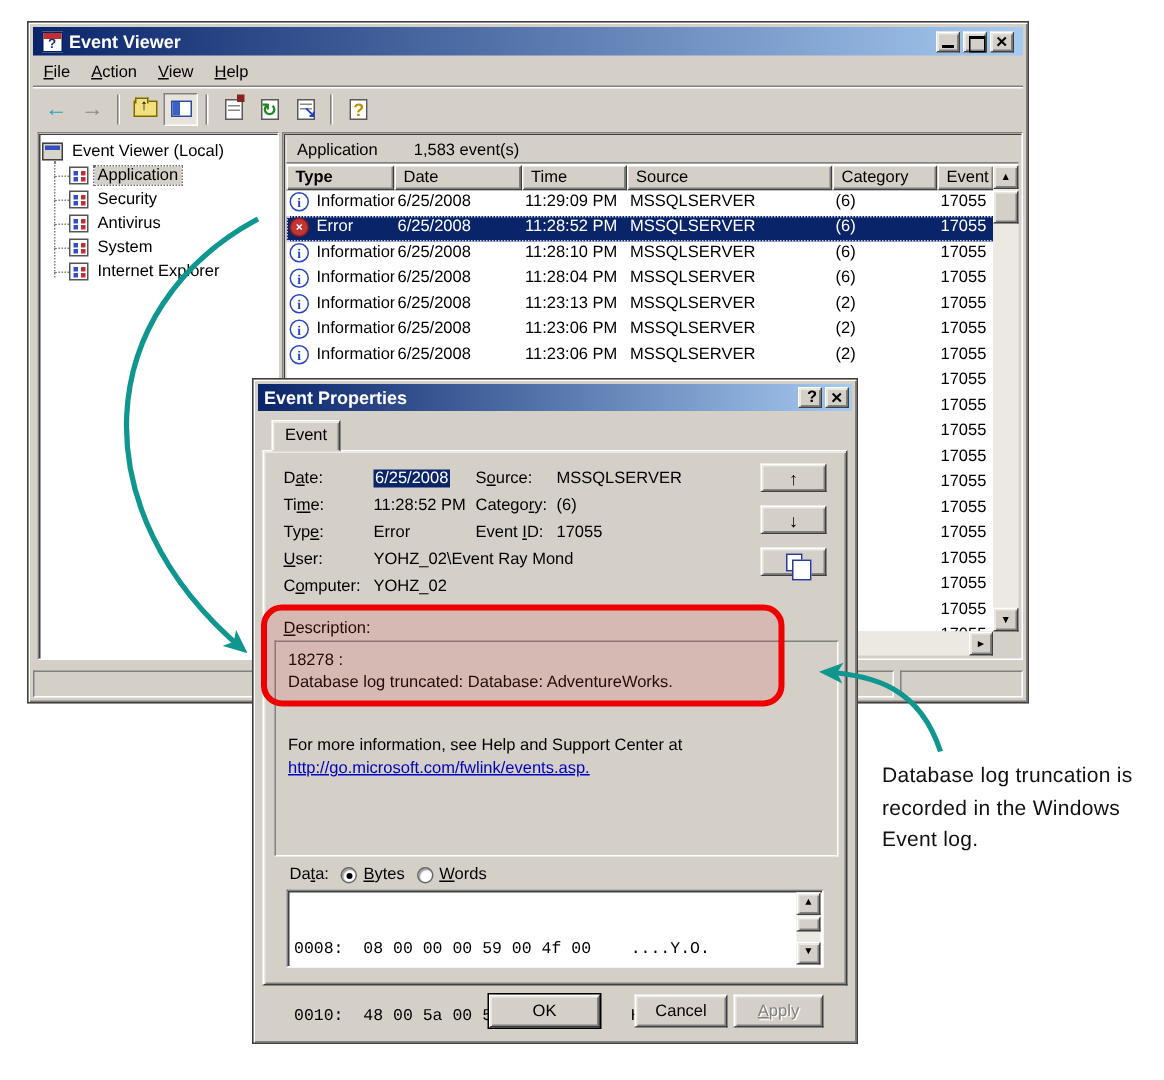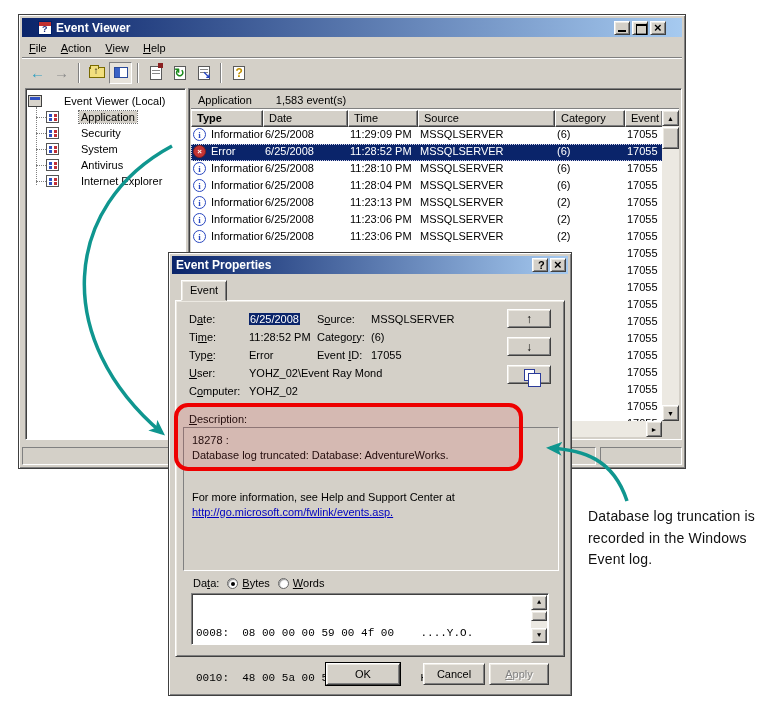--- a/index.html
+++ b/index.html
@@ -3,21 +3,21 @@
 <meta charset="utf-8">
 <style>
   * { margin:0; padding:0; box-sizing:border-box; }
   html,body { background:#fff; }
   body { font-family:"Liberation Sans", sans-serif; font-size:11px; color:#000; }
   .canvas { position:relative; width:776px; height:720px; background:#fff; overflow:hidden; }
   .btn { background:var(--face); border:1px solid; border-color:#fff #404040 #404040 #fff; box-shadow:inset 1px 1px 0 #ece9e2, inset -1px -1px 0 #808080; display:flex; align-items:center; justify-content:center; }
 
   
   .main-window { position:absolute; left:18px; top:14px; width:668px; height:455px; background:var(--face); border:1px solid #404040; box-shadow:inset 1px 1px 0 #fff, inset -1px -1px 0 #808080; }
-  .titlebar { position:absolute; left:3px; top:3px; right:3px; height:19px; background:linear-gradient(to right, var(--t1), var(--t2)); display:flex; align-items:center; padding:0 16px; }
+  .titlebar { position:absolute; left:3px; top:3px; right:3px; height:19px; background:linear-gradient(to right, var(--t1), var(--t2)); display:flex; align-items:center; padding:0 6px; }
   .titlebar .tb-title { color:#fff; font-weight:bold; font-size:12px; margin-left:4px; flex:1; }
   .app-icon { width:14px; height:14px; background:#fff; border:1px solid #00206a; position:relative; }
   .app-icon::before { content:""; position:absolute; left:0; top:0; right:0; height:4px; background:#c03030; }
   .app-icon::after { content:"?"; position:absolute; left:3px; top:2px; font-size:9px; font-weight:bold; color:#203080; }
   .tb-btns { display:flex; gap:2px; }
   .tb-btn { width:16px; height:14px; font-size:10px; font-weight:bold; color:#000; position:relative; }
   .glyph-min::after { content:""; position:absolute; left:3px; bottom:2px; width:8px; height:2px; background:#000; }
   .glyph-max::after { content:""; position:absolute; left:3px; top:2px; width:9px; height:8px; border:1px solid #000; border-top-width:2px; }
   .glyph-close::after { content:"×"; font-size:13px; font-weight:bold; position:absolute; left:3px; top:-2px; }
   .glyph-help::after { content:"?"; font-size:11px; font-weight:bold; position:absolute; left:5px; top:0px; }
@@ -34,21 +34,21 @@
   .doc-ic { width:12px; height:14px; background:#fff; border:1px solid #5a5a5a; position:relative; box-shadow:inset 0 2px 0 #fff; }
   .doc-ic i { position:absolute; font-style:normal; }
   .folder-ic { width:16px; height:11px; background:#f2df7e; border:1px solid #7a6a00; position:relative; }
   .folder-ic::before { content:""; position:absolute; left:0; top:-3px; width:7px; height:3px; background:#f2df7e; border:1px solid #7a6a00; border-bottom:none; }
   .folder-ic::after { content:"↑"; position:absolute; left:4px; top:-3px; font-size:10px; font-weight:bold; color:#000; }
   .tree-ic { width:14px; height:11px; background:#fff; border:1px solid #2a4a9a; position:relative; }
   .tree-ic::before { content:""; position:absolute; left:0; top:0; bottom:0; width:5px; background:#3a62c6; }
 
   
   .tree-panel { position:absolute; left:6px; top:73px; width:161px; height:352px; background:#fff; border:1px solid; border-color:#808080 #fff #fff #808080; box-shadow:inset 1px 1px 0 #404040; padding:4px 2px; overflow:hidden; }
-  .tree-row { position:relative; height:16px; display:flex; align-items:center; gap:20px; white-space:nowrap; }
+  .tree-row { position:relative; height:16px; display:flex; align-items:center; gap:4px; white-space:nowrap; }
   .tree-row.child { padding-left:18px; }
   .tree-row.child::before { content:""; position:absolute; left:8px; top:8px; width:10px; border-top:1px dotted #808080; }
   .tree-trunk { position:absolute; left:10px; top:18px; height:78px; border-left:1px dotted #808080; }
   .log-icon { width:13px; height:12px; background:#fff; border:1px solid #555; position:relative; flex:none; }
   .log-icon::before { content:""; position:absolute; left:2px; top:2px; width:3px; height:3px; background:#3050c0; box-shadow:0 4px 0 #3050c0; }
   .log-icon::after { content:""; position:absolute; left:7px; top:2px; width:3px; height:3px; background:#c03038; box-shadow:0 4px 0 #c03038; }
   .root-icon { width:14px; height:12px; background:#d8d4cc; border:1px solid #404040; position:relative; flex:none; }
   .root-icon::before { content:""; position:absolute; left:1px; top:1px; right:1px; height:3px; background:#3050c0; }
   .tree-label { padding:0 2px; }
   .tree-label.selected { background:var(--face); outline:1px dotted #707070; }
@@ -201,25 +201,25 @@
       <div class="tree-row child">
         <span class="log-icon"></span>
         <span class="tree-label selected">Application</span>
       </div>
       <div class="tree-row child">
         <span class="log-icon"></span>
         <span class="tree-label">Security</span>
       </div>
       <div class="tree-row child">
         <span class="log-icon"></span>
-        <span class="tree-label">System</span>
+        <span class="tree-label">Antivirus</span>
       </div>
       <div class="tree-row child">
         <span class="log-icon"></span>
-        <span class="tree-label">Antivirus</span>
+        <span class="tree-label">System</span>
       </div>
       <div class="tree-row child">
         <span class="log-icon"></span>
         <span class="tree-label">Internet Explorer</span>
       </div>
     </div>
 
     <div class="list-panel">
       <div class="infobar">
         <span class="log-name">Application</span>

